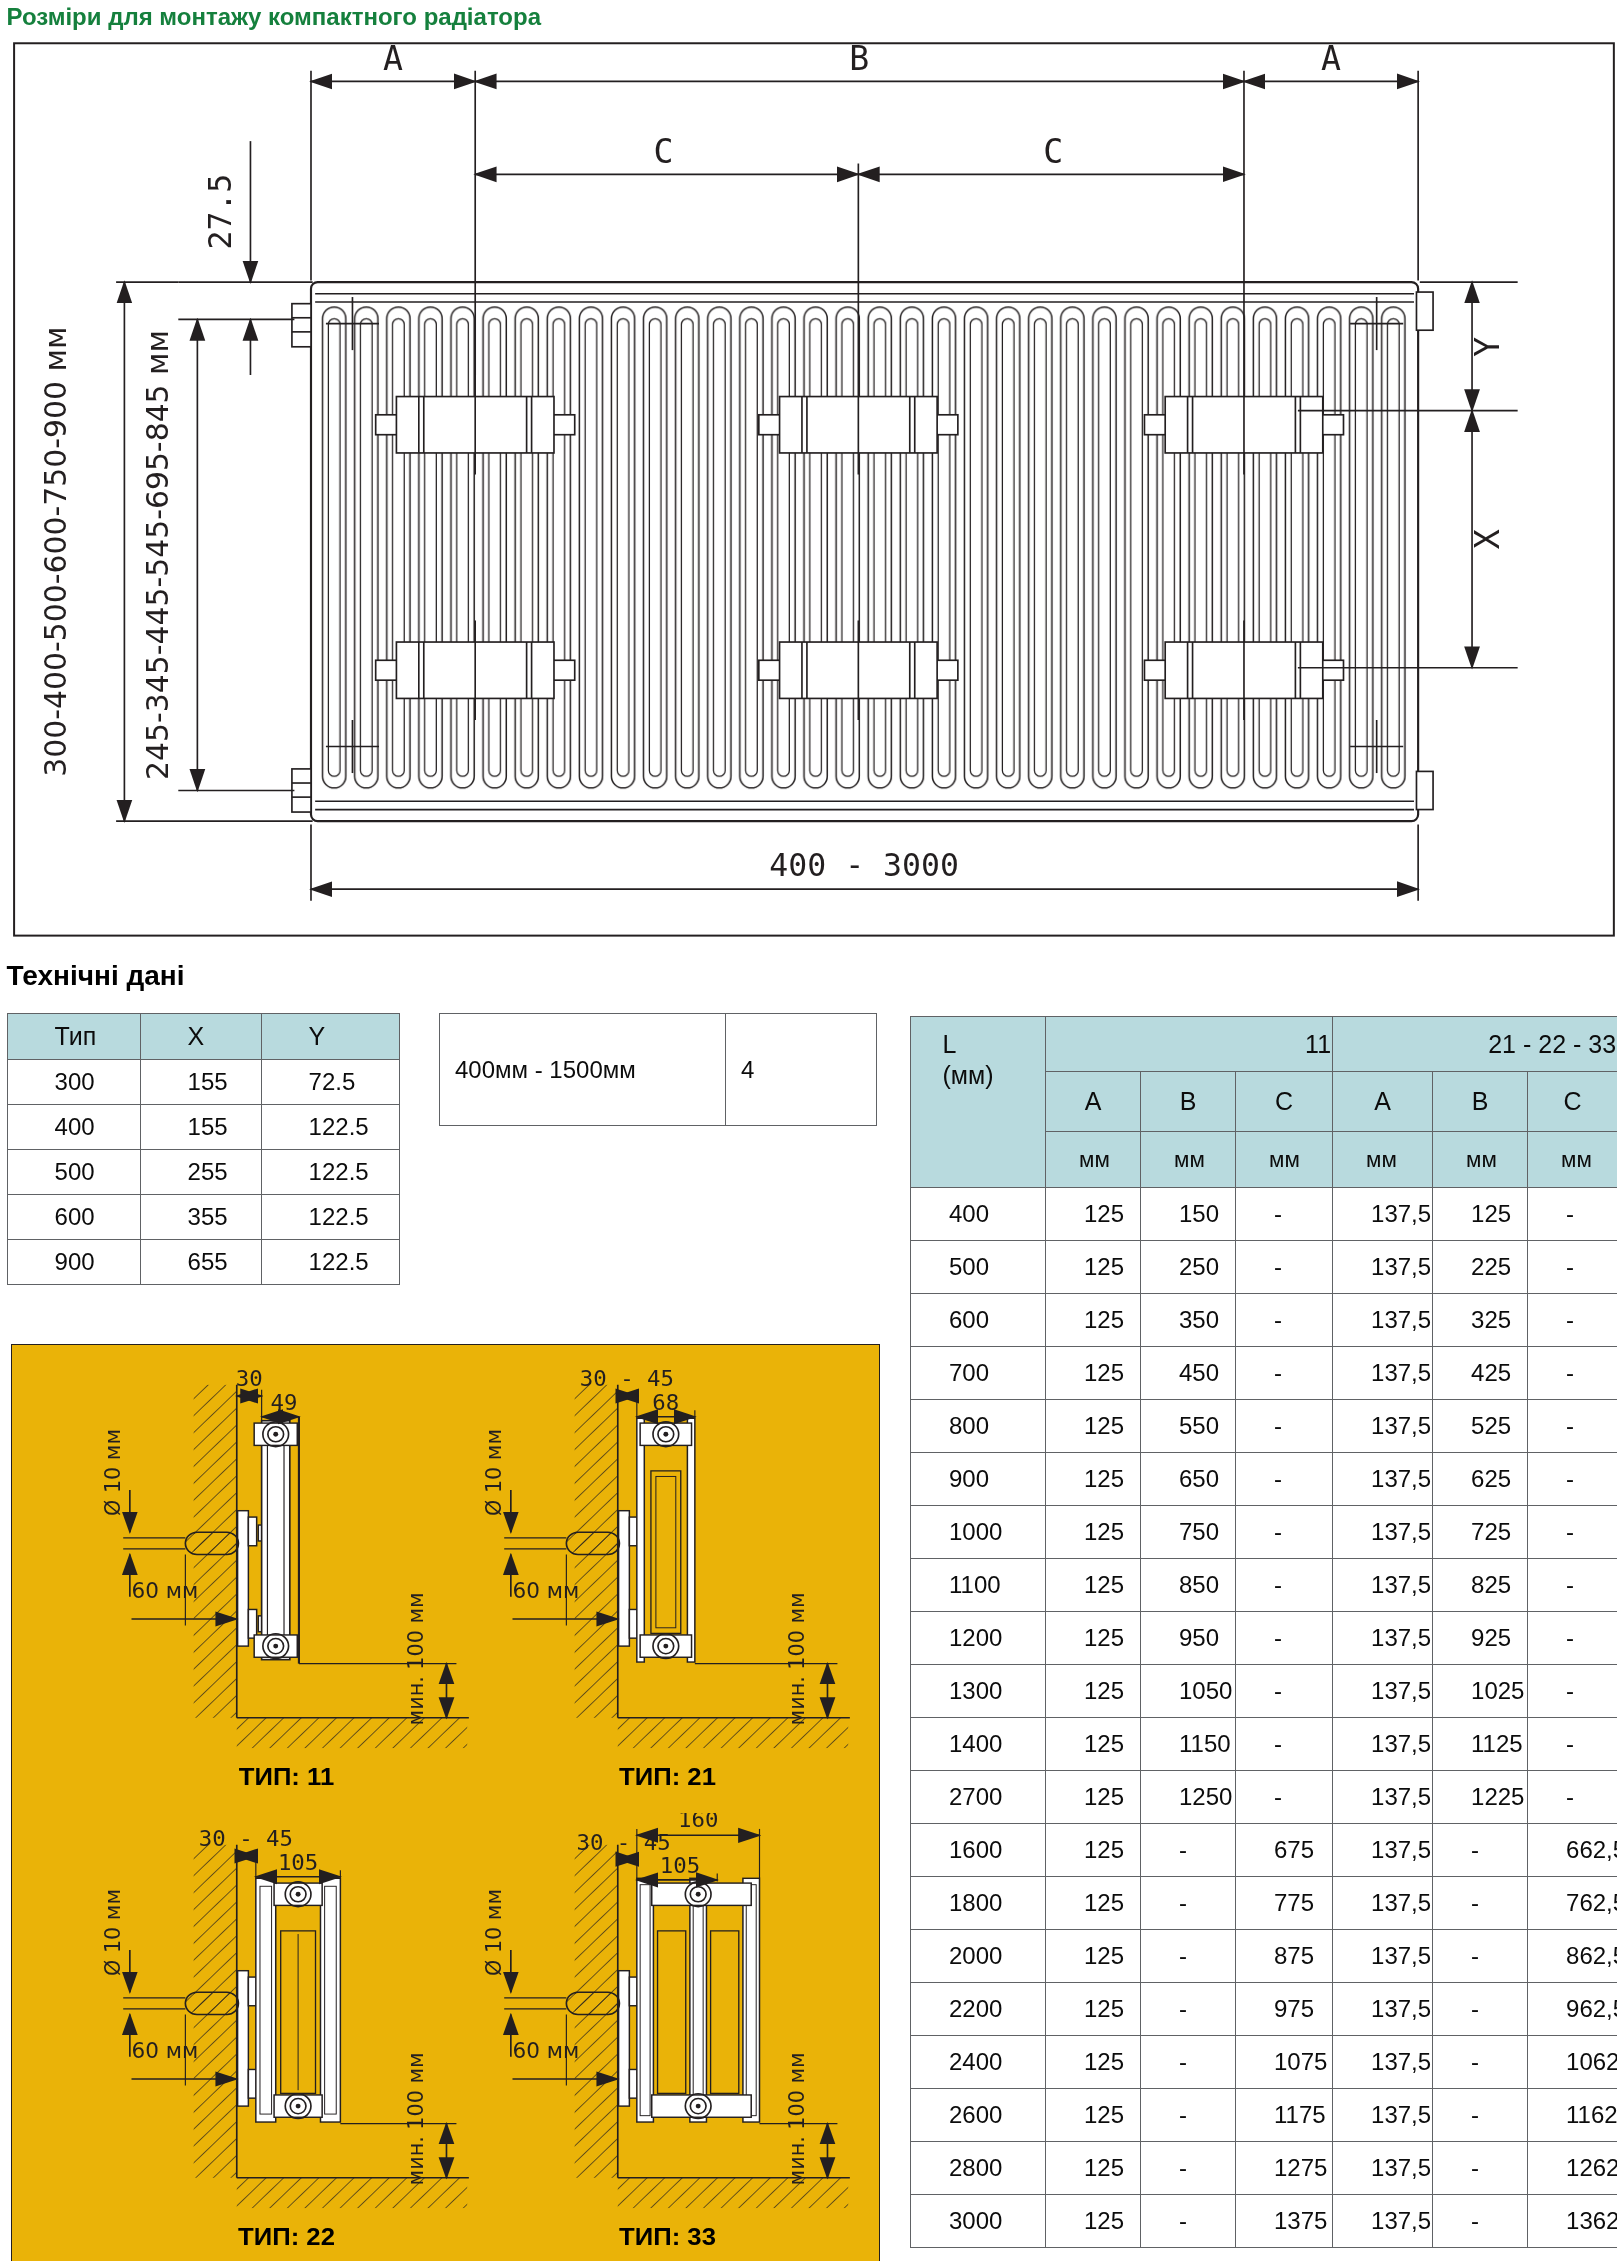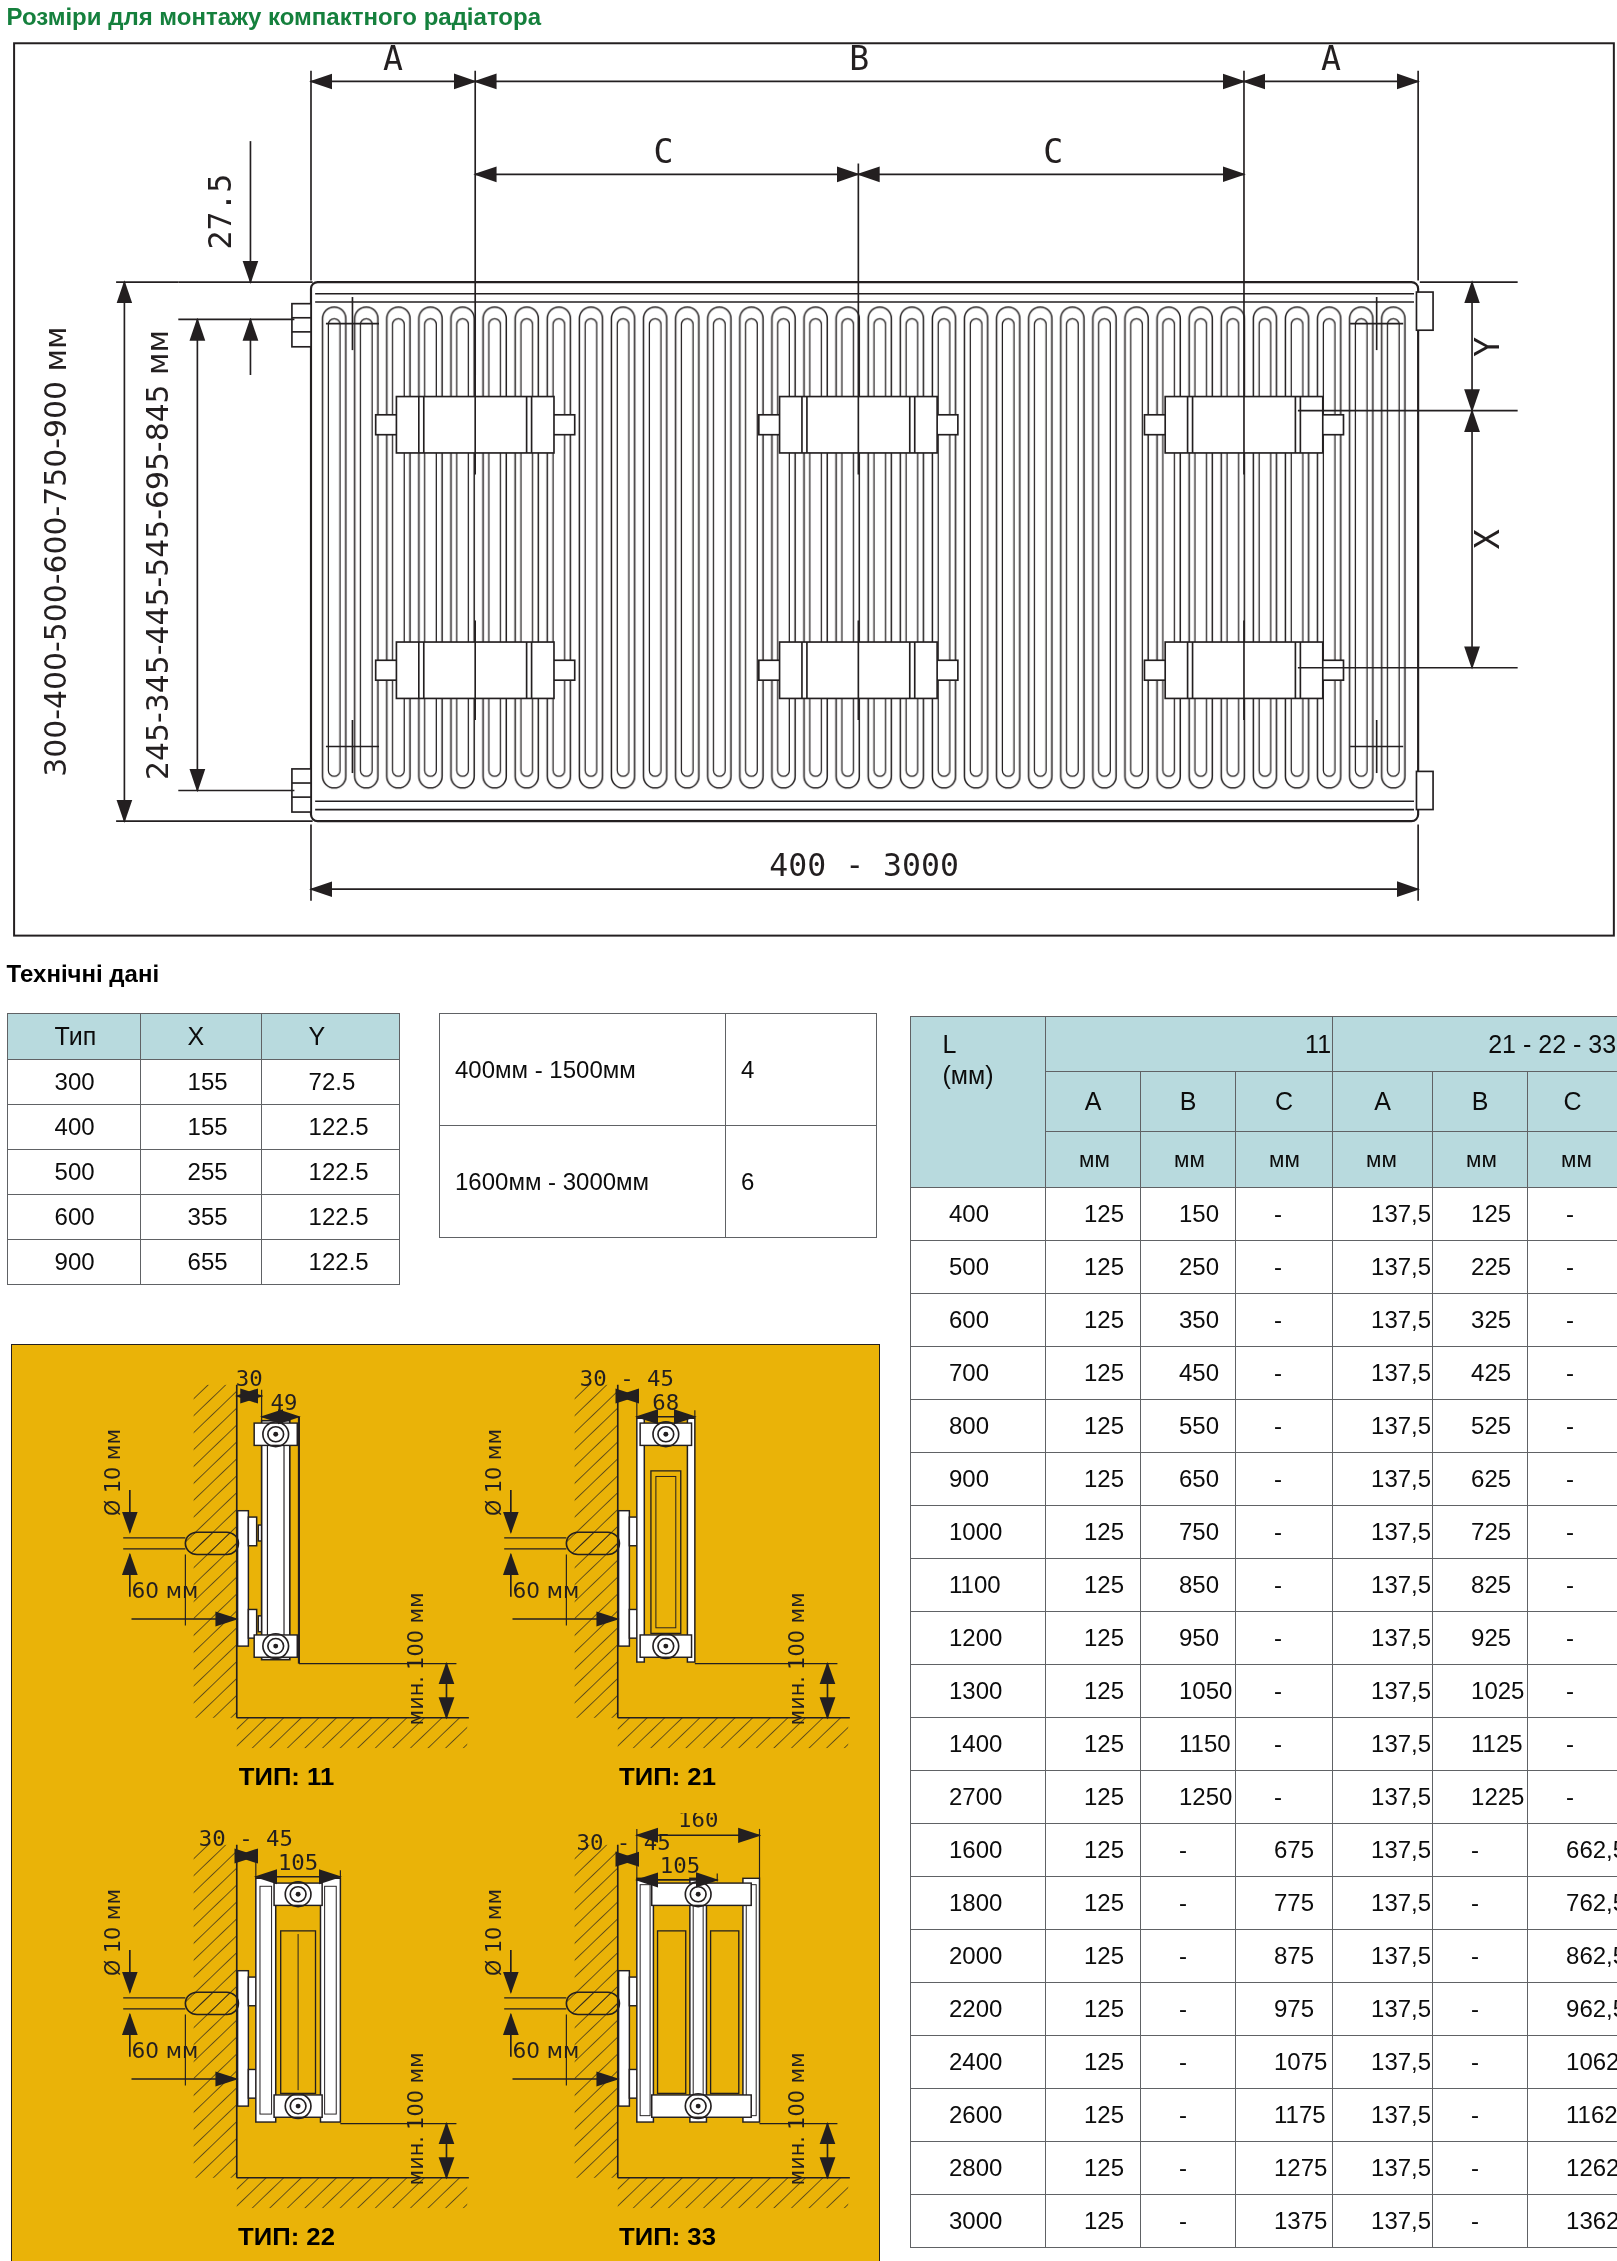--- a/index.html
+++ b/index.html
@@ -2,21 +2,21 @@
 <html style="font-size:13.3px"><head>
 <meta charset="utf-8">
 <style>
   html,body{margin:0;padding:0;}
   body{
     width:1618px;height:2261px;position:relative;background:#fff;
     font-family:"Liberation Sans",sans-serif;color:#111;overflow:hidden;
   }
   .abs{position:absolute;}
   #page-title{left:6.6px;top:3.3px;font-size:24px;font-weight:600;color:#15803d;}
-  #tech-title{left:6.6px;top:960px;font-size:24px;font-weight:600;color:#000;}
+  #tech-title{left:6.6px;top:960px;font-size:28px;font-weight:600;color:#000;}
 
   svg text{stroke:none;}
   .cad{font-family:"DejaVu Sans Mono",monospace;fill:#231f20;}
   .lbl{font-family:"DejaVu Sans",sans-serif;fill:#231f20;}
   .cap{font-family:"Liberation Sans",sans-serif;font-weight:600;fill:#000;}
 
   table{border-collapse:collapse;table-layout:fixed;background:#fff;}
   td,th{border:1.7px solid #606265;font-weight:400;vertical-align:middle;
         font-size:24px;color:#0c0c0c;text-align:left;box-sizing:border-box;}
   .hdr{background:#b8dade;}
@@ -255,24 +255,20 @@
 <table class="abs" id="fast-table" style="left:439px;top:1013px">
   <colgroup>
       <col style="width:286px">
       <col style="width:151px">
     </colgroup>
   <tbody>
   <tr>
     <td>400мм - 1500мм</td>
     <td>4</td>
   </tr>
-  <tr>
-    <td>1600мм - 3000мм</td>
-    <td>6</td>
-  </tr>
 </tbody>
   </table>
 
 <table class="abs" id="dim-table" style="left:910px;top:1016px">
   <colgroup>
       <col style="width:135px">
       <col style="width:95px">
       <col style="width:95px">
       <col style="width:97px">
       <col style="width:100px">

